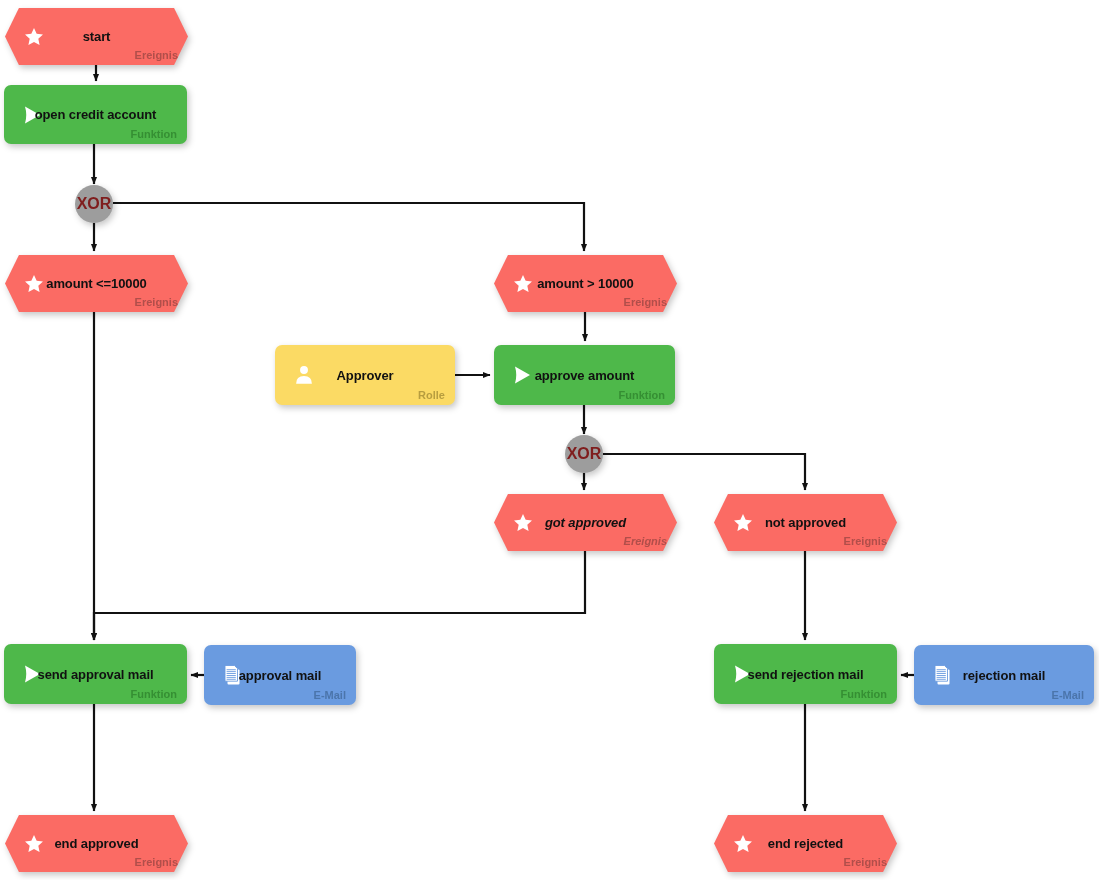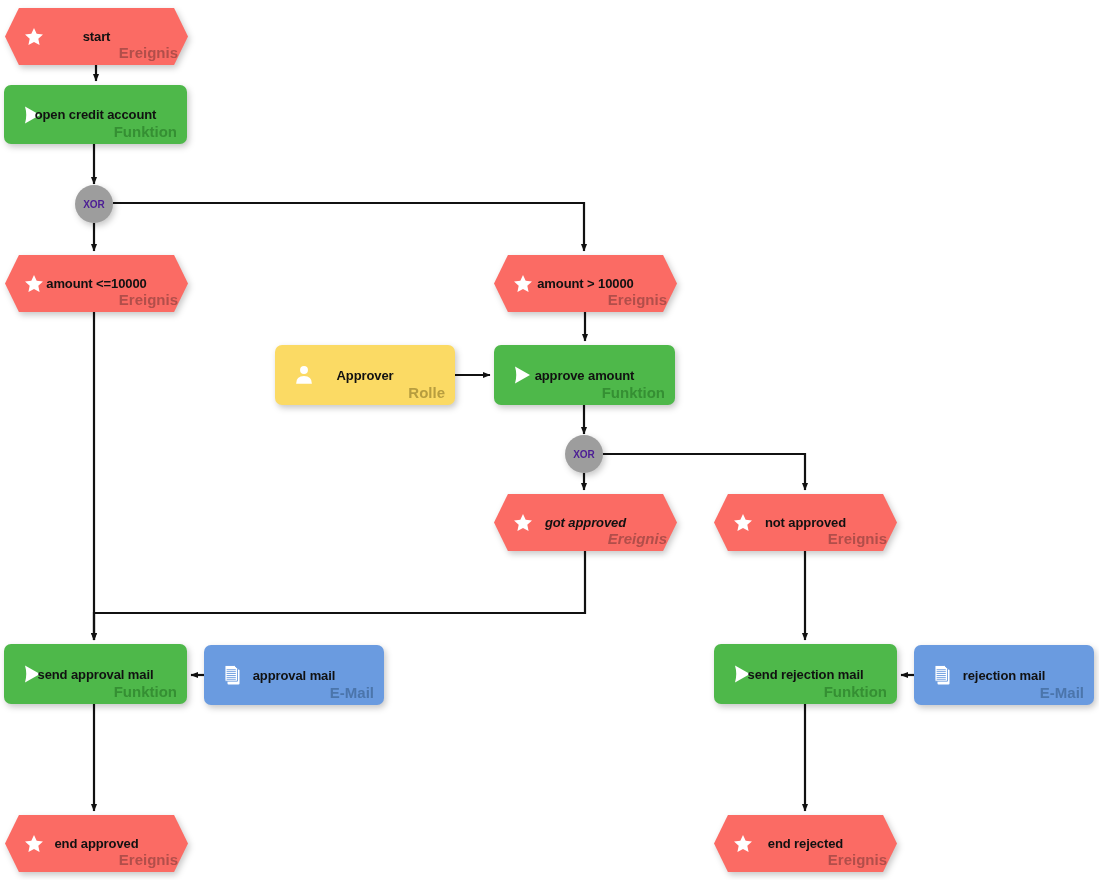--- a/index.html
+++ b/index.html
@@ -54,21 +54,21 @@
     letter-spacing: -0.1px;
     z-index: 3;
     padding: 0 8px;
     box-sizing: border-box;
     text-align: right;
   }
   .node .type {
     position: absolute;
     right: 10px;
     bottom: 4px;
-    font-size: 15px;
+    font-size: 11px;
     font-weight: bold;
     z-index: 3;
     white-space: nowrap;
   }
   .node .gicon {
     position: absolute;
     z-index: 3;
     display: block;
   }
 
@@ -107,23 +107,23 @@
   
   .connector {
     position: absolute;
     width: 38px;
     height: 38px;
     border-radius: 50%;
     background: #9d9d9d;
     display: flex;
     align-items: center;
     justify-content: center;
-    font-size: 10px;
+    font-size: 16px;
     font-weight: bold;
-    color: #4c1d95;
+    color: #7f1d1d;
     filter: drop-shadow(2px 3px 3px rgba(0,0,0,0.22));
     z-index: 4;
   }
 </style>
 </head>
 <body>
 
 <div id="canvas">
 
   <svg id="edges" viewBox="0 0 1099 880" xmlns="http://www.w3.org/2000/svg">
@@ -225,21 +225,21 @@
         <div class="type">Ereignis</div>
       </div>
       <div class="node function" style="left: 4px; top: 644px; width: 183px; height: 60px; padding-left: 30px;">
         <div class="body"></div>
         <svg class="gicon" width="24" height="24" viewBox="0 0 24 24">
           <path d="M5 3.5 L20 12 L5 20.5 Q7.5 12 5 3.5 Z" fill="#ffffff"></path>
         </svg>
         <div class="label">send approval mail</div>
         <div class="type">Funktion</div>
       </div>
-      <div class="node email" style="left: 204px; top: 645px; width: 180px; height: 60px;">
+      <div class="node email" style="left: 204px; top: 645px; width: 152px; height: 60px;">
         <div class="body"></div>
         <svg class="gicon" width="24" height="24" viewBox="0 0 24 24">
           <rect x="5.5" y="6.5" width="12" height="15" rx="1" fill="#ffffff"></rect>
           <path d="M3 2.5 H12.5 L15.5 5.6 V18.2 H3 Z" fill="#ffffff" stroke="#6a9be0" stroke-width="0.9"></path>
           <rect x="4.6" y="6.3" width="9.2" height="0.9" fill="#6a9be0"></rect>
           <rect x="4.6" y="8.2" width="9.2" height="0.9" fill="#6a9be0"></rect>
           <rect x="4.6" y="10.1" width="9.2" height="0.9" fill="#6a9be0"></rect>
           <rect x="4.6" y="12" width="9.2" height="0.9" fill="#6a9be0"></rect>
           <rect x="4.6" y="13.899999999999999" width="9.2" height="0.9" fill="#6a9be0"></rect>
           <rect x="4.6" y="15.8" width="9.2" height="0.9" fill="#6a9be0"></rect>

